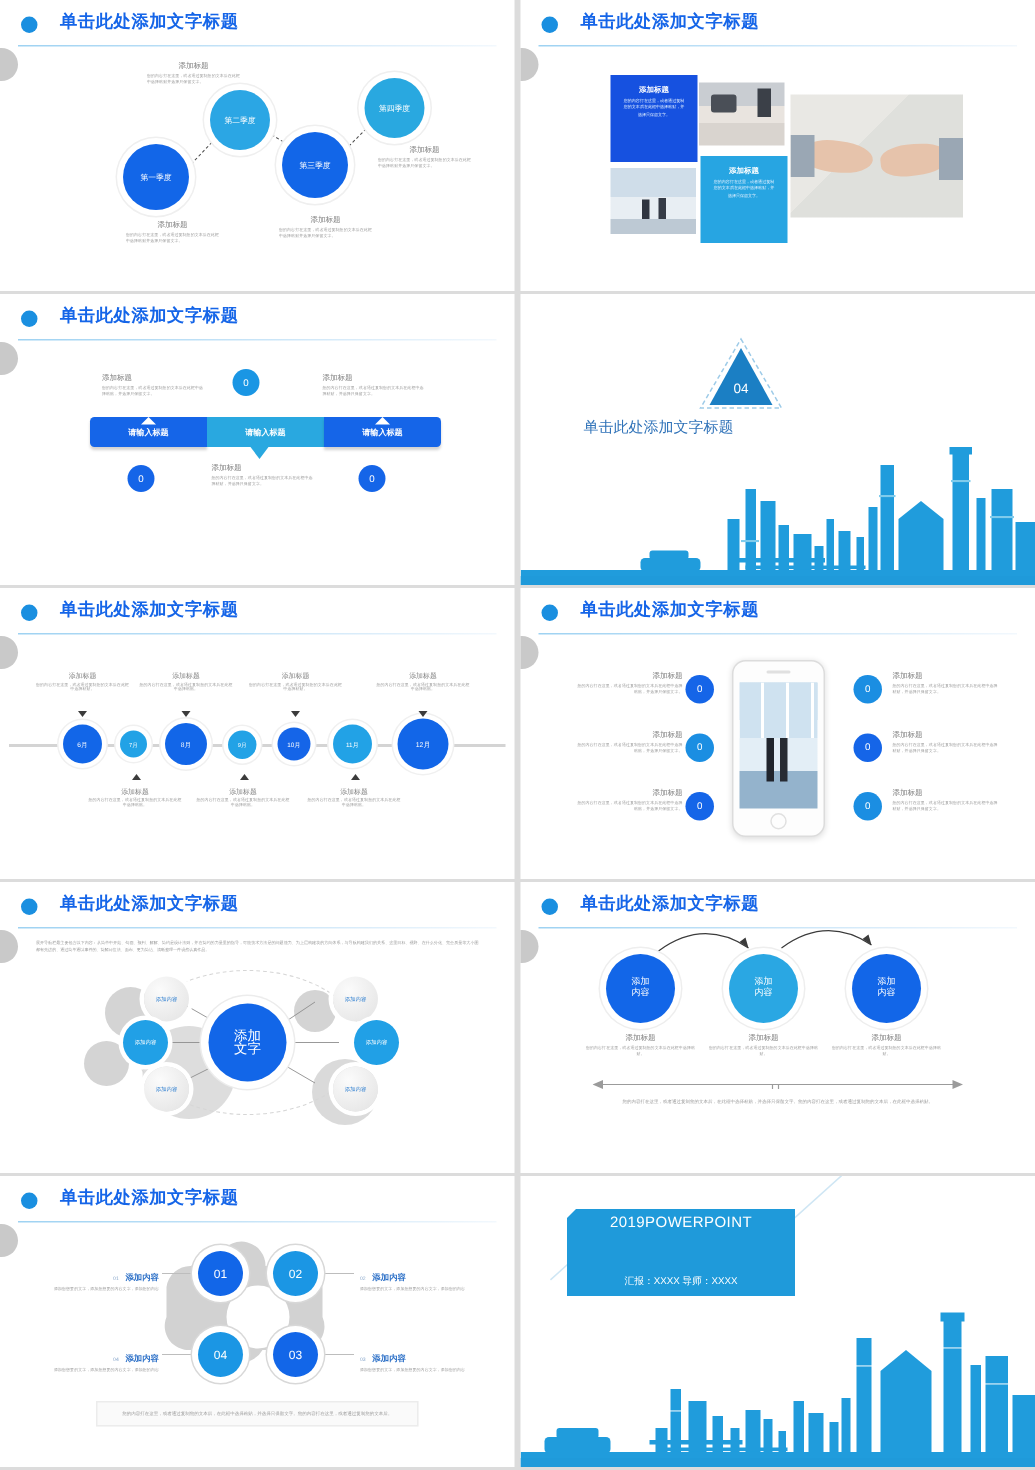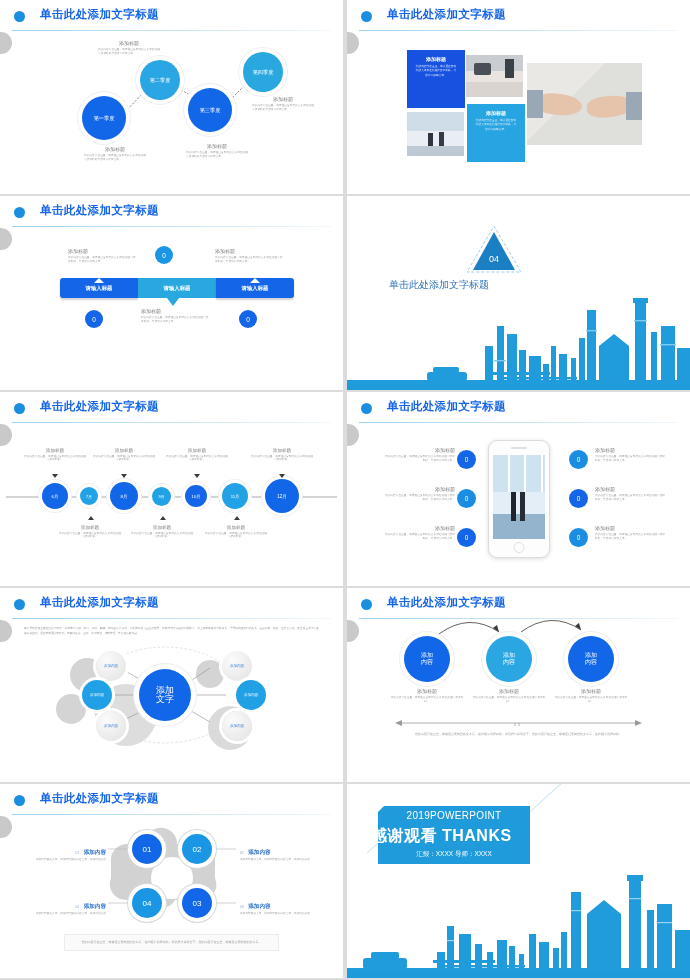--- a/index.html
+++ b/index.html
@@ -696,20 +696,16 @@
         <rect x="309" y="74" width="17" height="1.2"></rect>
       </g>
     </svg>
     <div class="bluebar"></div>
 
     <div class="diag" style="left:12px;top:48px;transform:rotate(-42deg);"></div>
     <div class="diag" style="left:160px;top:20px;transform:rotate(-42deg);"></div>
 
     <div class="band"></div>
     <div class="l1">2019POWERPOINT</div>
-    <div class="l2">
-      <span>感谢观看</span>
-      <span>THANKS</span>
-    </div>
     <div class="l3">汇报：XXXX      导师：XXXX</div>
   </div>
 
 </div>
 
 </body></html>

